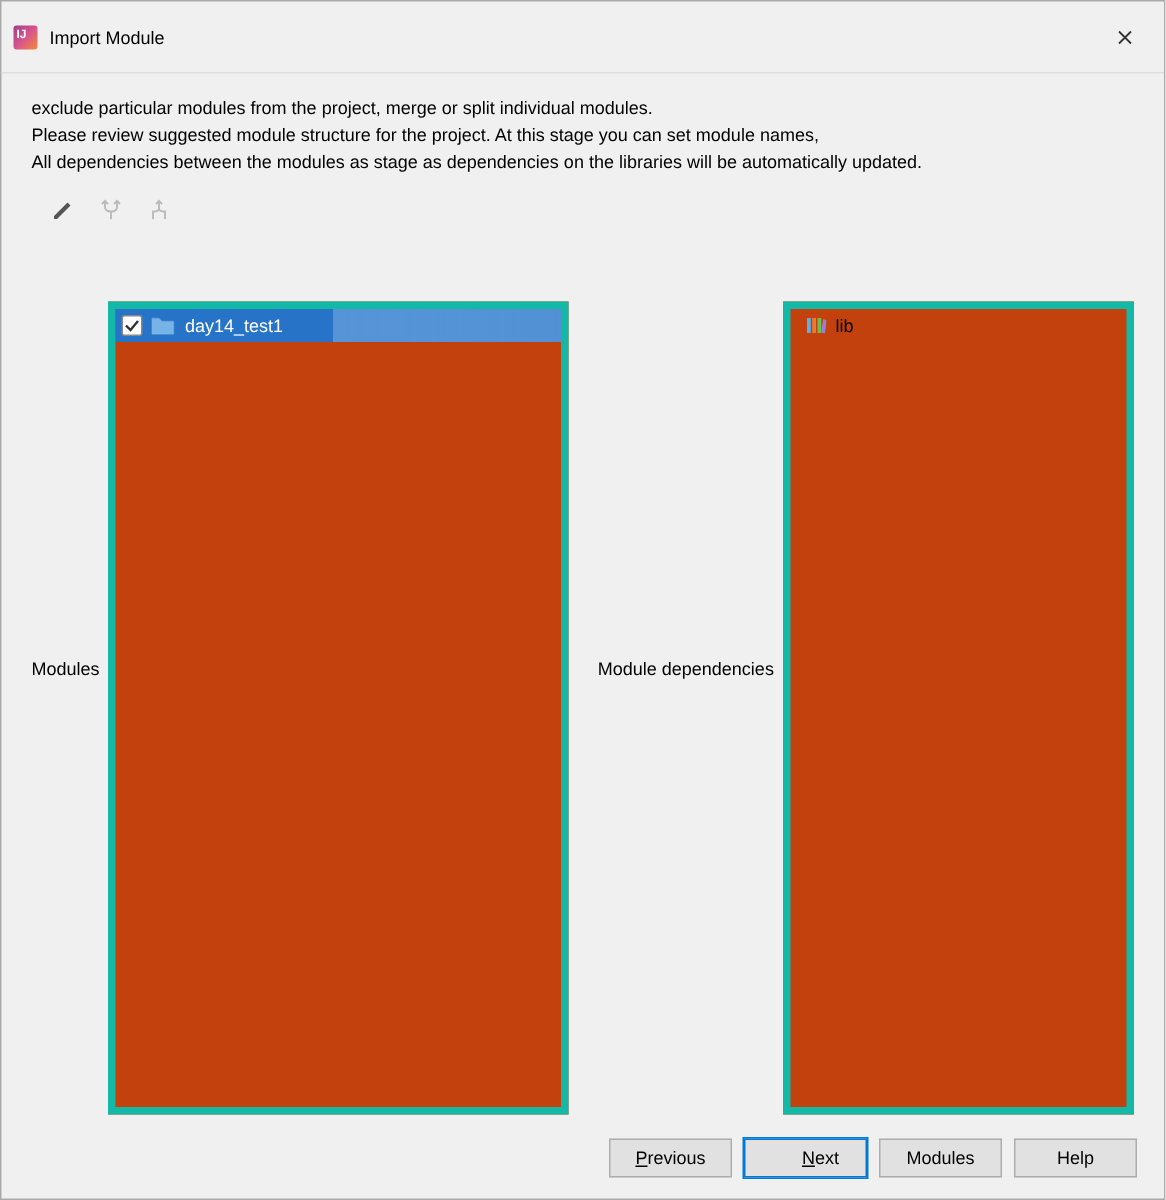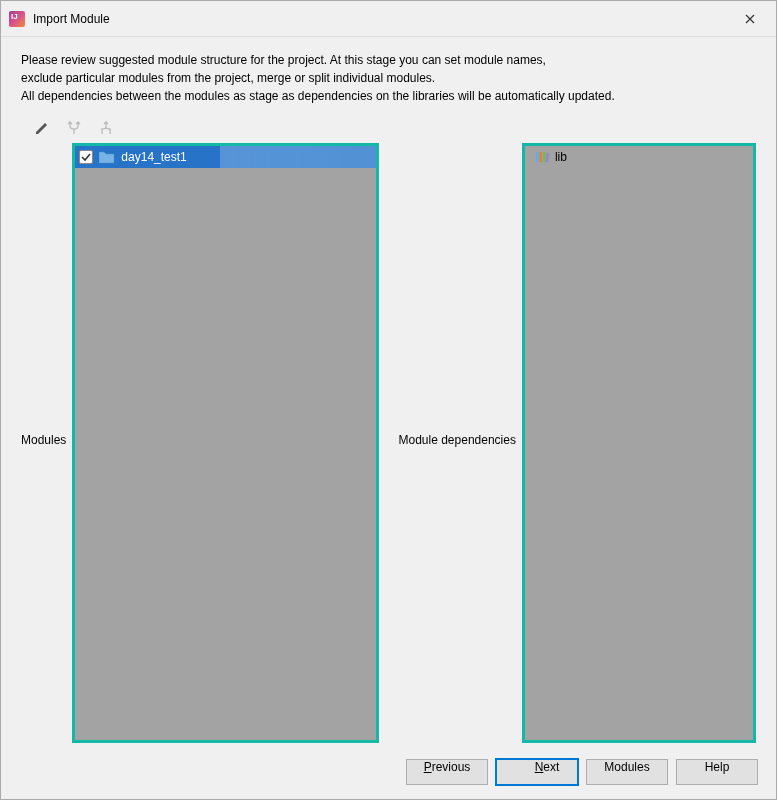--- a/index.html
+++ b/index.html
@@ -17,21 +17,21 @@
     }
     .window {
       width: 100%;
       height: 100%;
       background: #f0f0f0;
       border: 1px solid #aaa;
       display: flex;
       flex-direction: column;
     }
     .titlebar {
-      height: 36px;
+      height: 48px;
       display: flex;
       align-items: center;
       padding: 0 8px;
       border-bottom: 1px solid #ddd;
     }
     .titlebar .app-icon {
       width: 16px;
       height: 16px;
       margin-right: 8px;
       background: linear-gradient(135deg, #a13d8f 0%, #d8548c 50%, #f28c38 100%);
@@ -109,23 +109,24 @@
       margin-bottom: 6px;
     }
     .panel-header-line {
       flex: 1;
       height: 1px;
       background: #ccc;
       margin-left: 6px;
     }
     .panel-body {
       flex: 1;
-      background: #a3a3a3;
-      border: 3px solid #14b8a6;
+      background: #c2410c;
+      border: 5px solid #14b8a6;
       overflow-y: auto;
+      margin-top: 46px;
     }
     .module-item {
       display: flex;
       align-items: center;
       height: 22px;
       padding: 0 4px;
       background: #2673c7;
       color: white;
       font-size: 12px;
       position: relative;
@@ -182,21 +183,21 @@
     }
     .btn {
       min-width: 82px;
       height: 26px;
       background: #e1e1e1;
       border: 1px solid #adadad;
       font-size: 12px;
       color: #000;
       cursor: pointer;
       display: flex;
-      align-items: flex-start;
+      align-items: center;
       justify-content: center;
       font-family: inherit;
     }
     .btn.primary {
       border: 1px solid #0078d7;
       box-shadow: 0 0 0 1px #0078d7;
       padding-left: 20px;
     }
     .btn .underline {
       text-decoration: underline;
@@ -219,22 +220,22 @@
     <div class="title">Import Module</div>
     <div class="close-btn">
       <svg width="10" height="10" viewBox="0 0 10 10">
           <path d="M1 1 L9 9 M9 1 L1 9" stroke="currentColor" stroke-width="1.2" fill="none"></path>
         </svg>
     </div>
   </div>
 
   <div class="content">
     <div class="description">
+      <div>exclude particular modules from the project, merge or split individual modules.</div>
       <div>Please review suggested module structure for the project. At this stage you can set module names,</div>
-      <div>exclude particular modules from the project, merge or split individual modules.</div>
       <div>All dependencies between the modules as stage as dependencies on the libraries will be automatically updated.</div>
     </div>
 
     <div class="toolbar">
       <div class="tool-icon">
         <svg width="16" height="16" viewBox="0 0 16 16">
             <path d="M2 14 L4 14 L13 5 L11 3 L2 12 Z M11 3 L13 5" fill="#555"></path>
           </svg>
       </div>
       <div class="tool-icon disabled">

